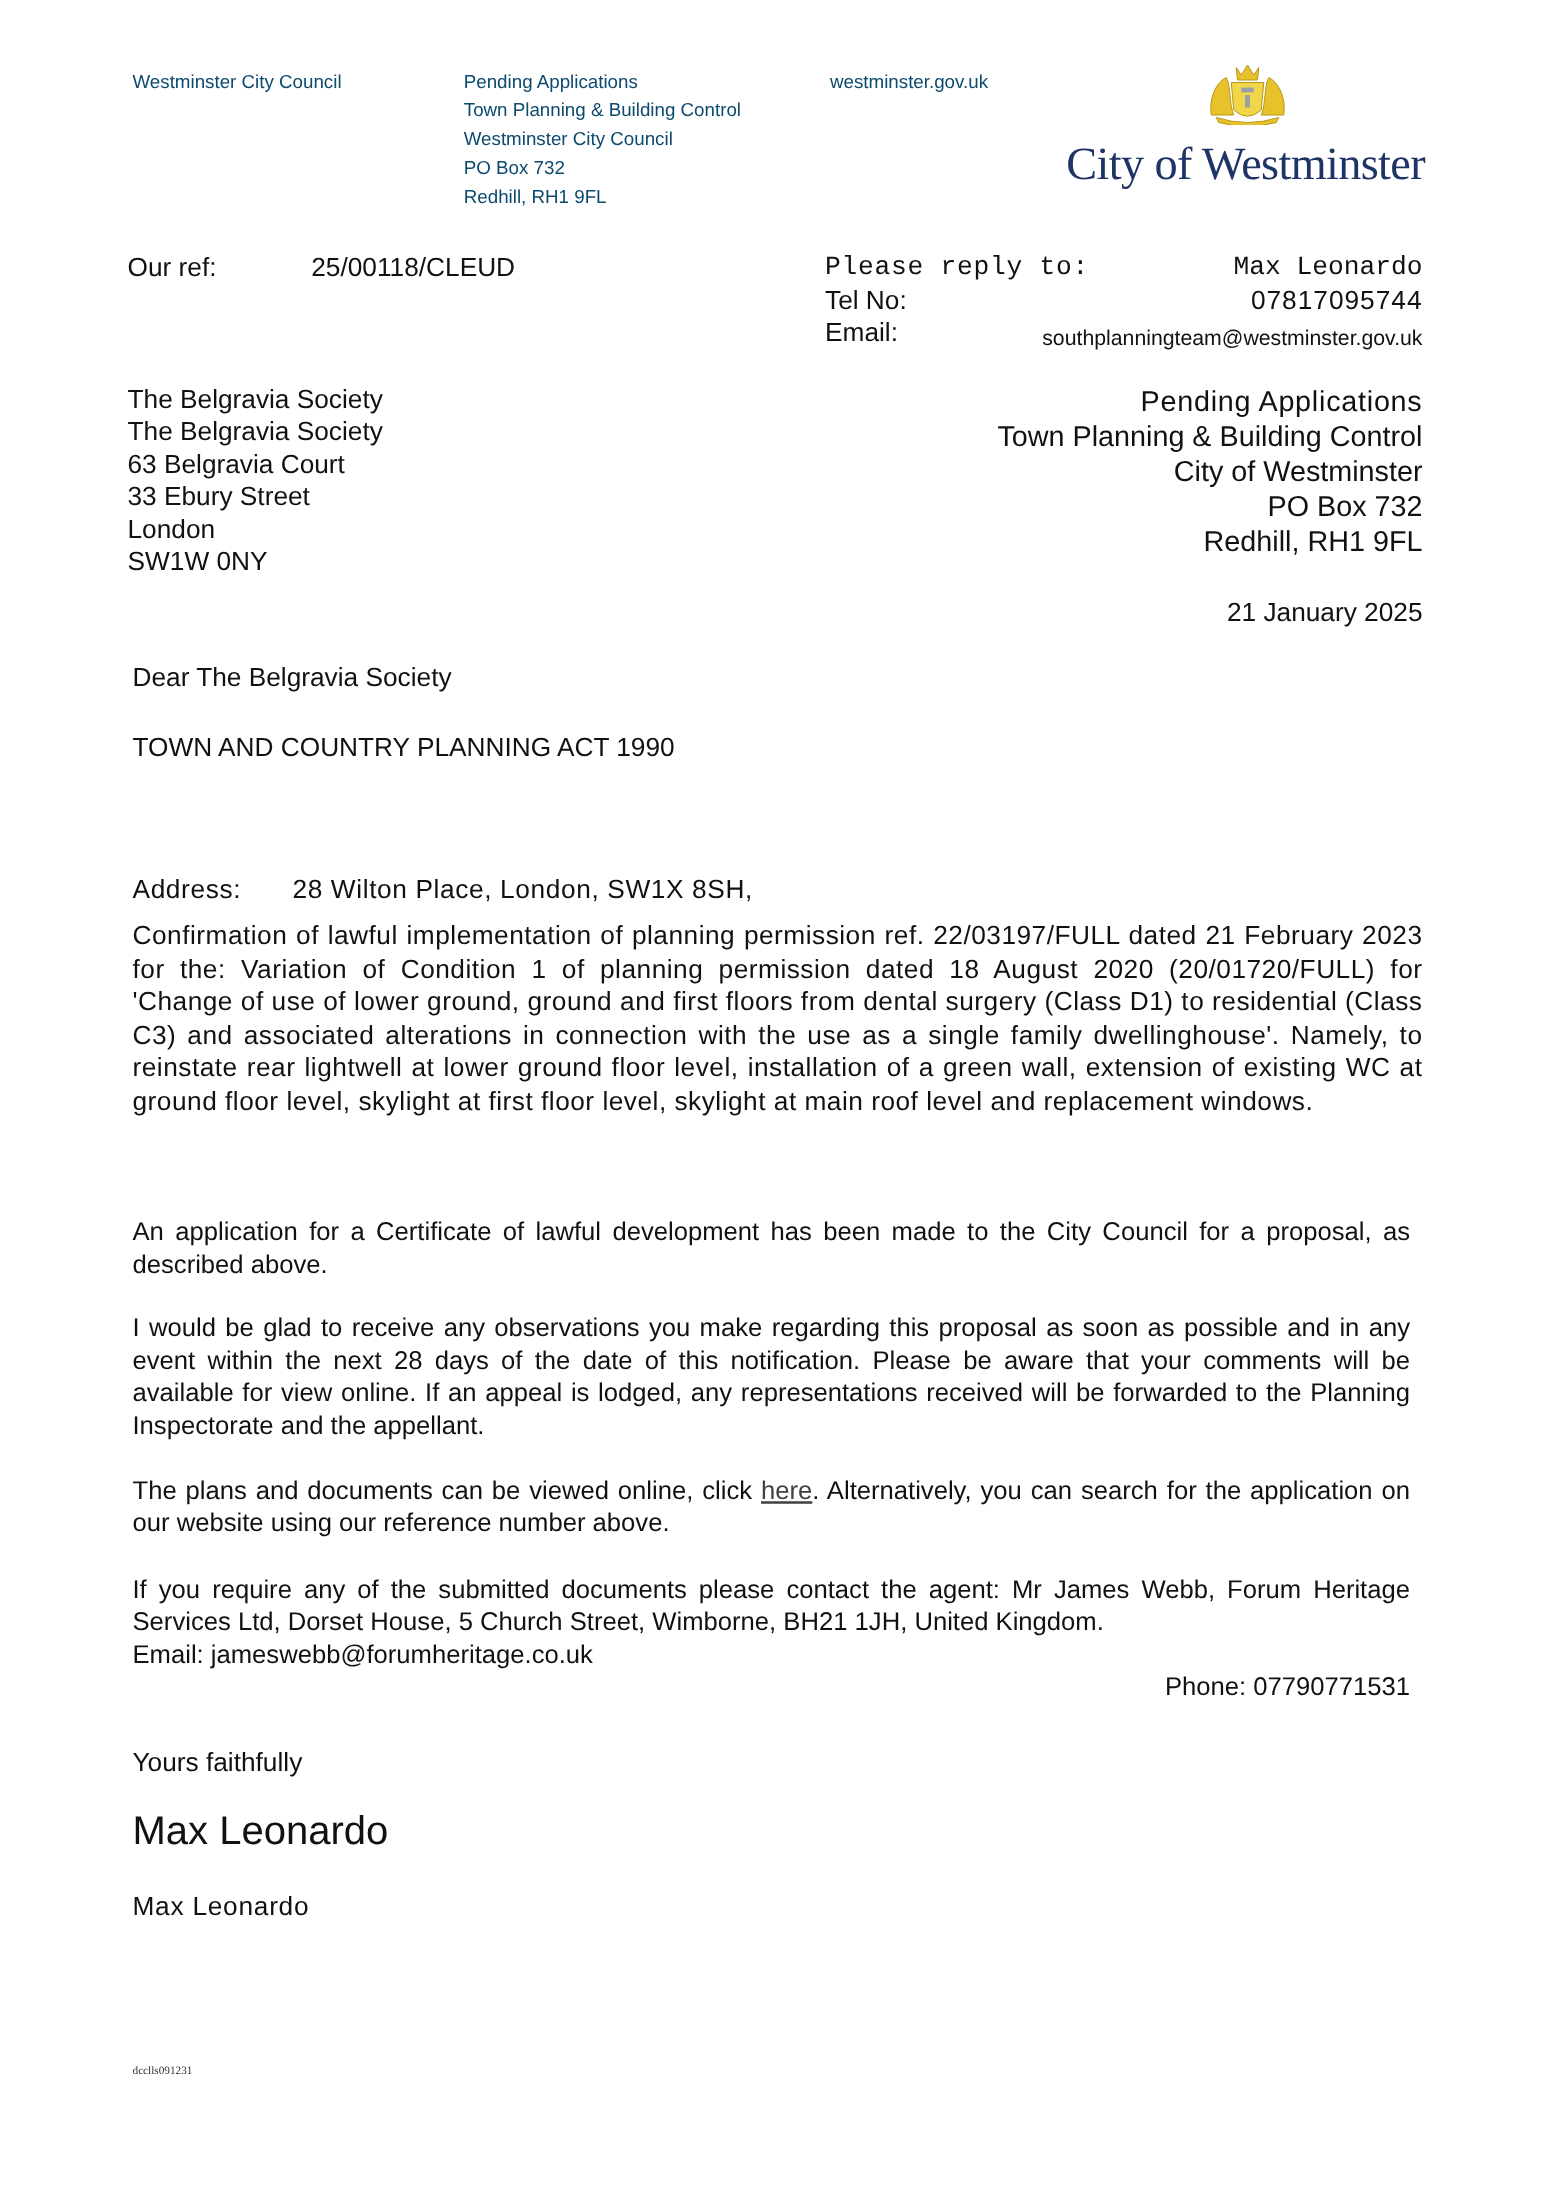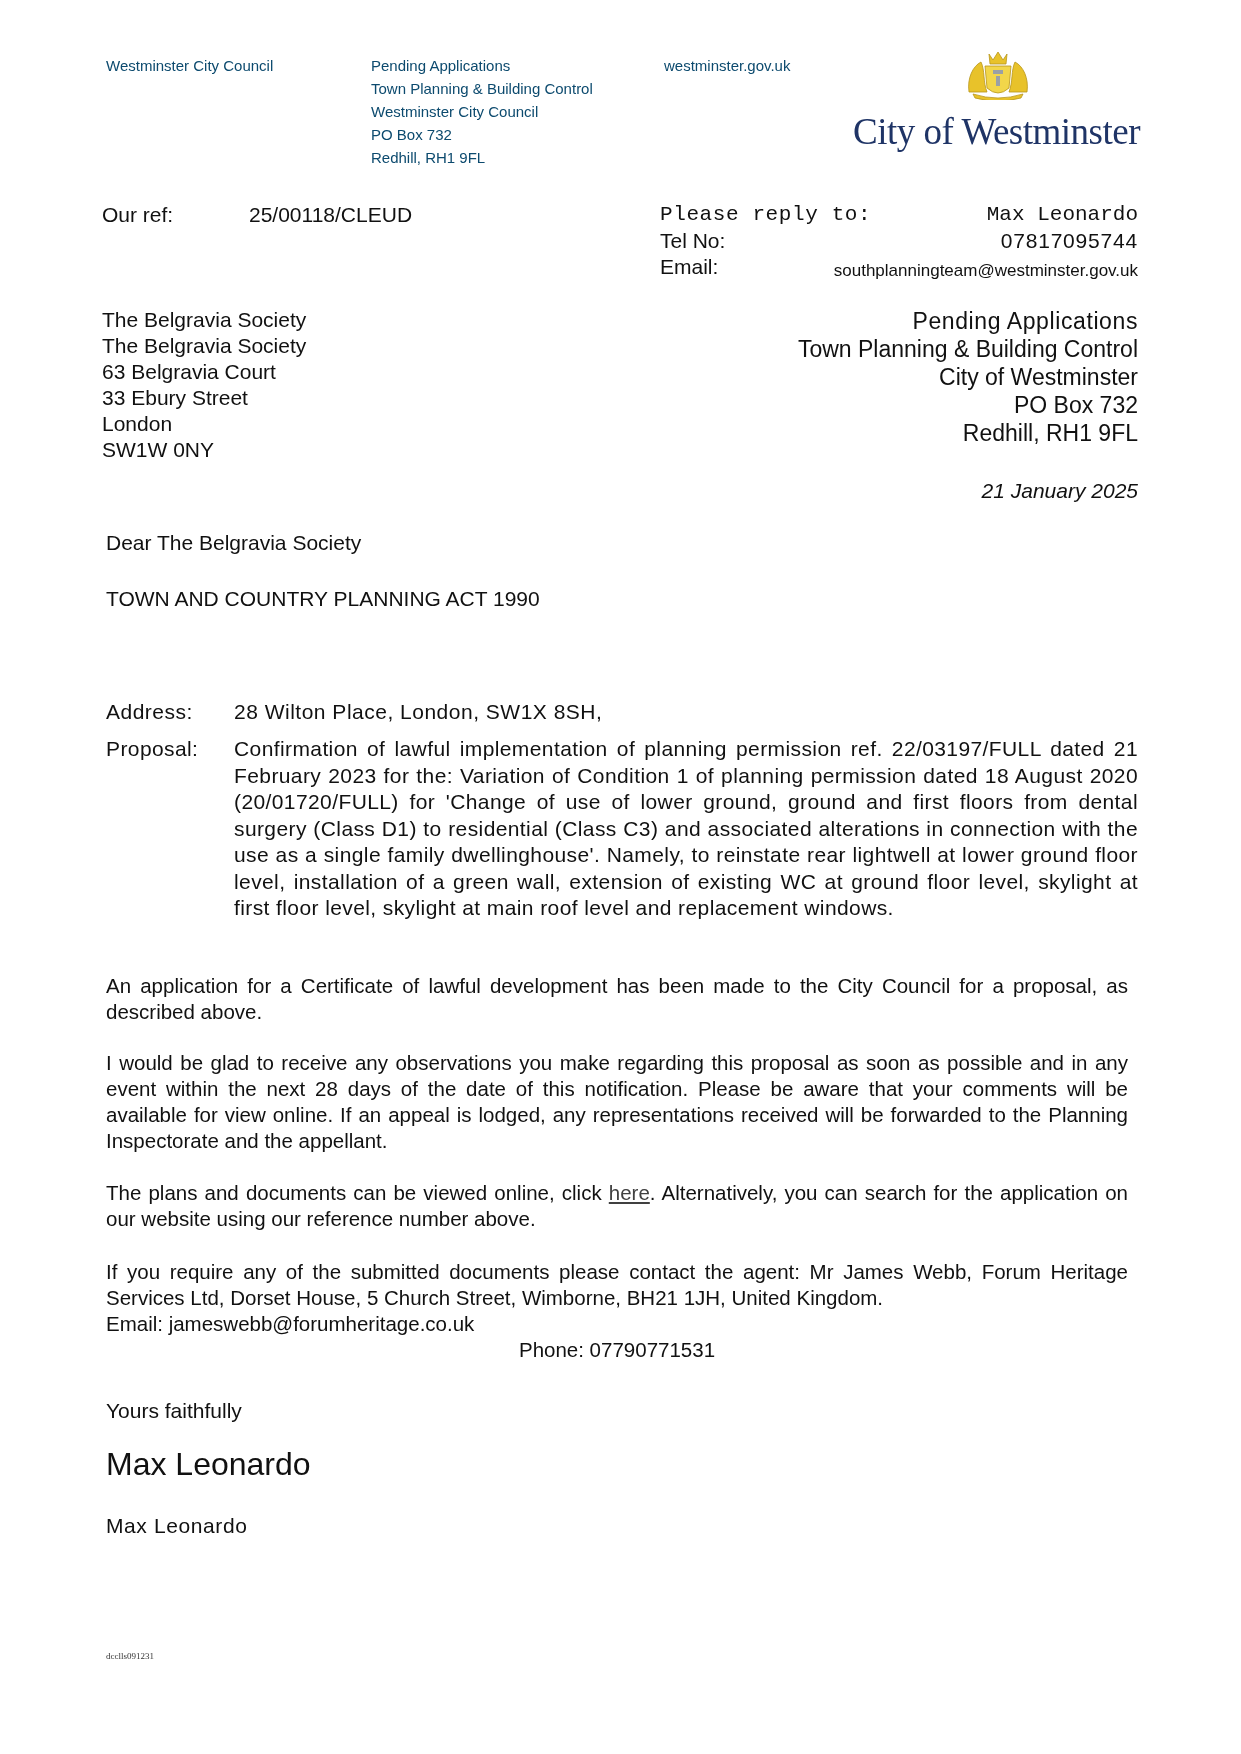--- a/index.html
+++ b/index.html
@@ -81,41 +81,40 @@
 </div>
 
 <div class="abs addr right" style="right:103px; top:307px; font-size:23px; line-height:28px;">
   <div style="letter-spacing:0.6px;">Pending Applications</div>
   <div>Town Planning &amp; Building Control</div>
   <div>City of Westminster</div>
   <div>PO Box 732</div>
   <div>Redhill, RH1 9FL</div>
 </div>
 
-<div class="abs t20" style="right:103px; top:478px;font-style:italic;">21 January 2025</div>
+<div class="abs t20" style="right:103px; top:478px;">21 January 2025</div>
 
 <div class="abs t20" style="left:106px; top:530px;">Dear The Belgravia Society</div>
 <div class="abs t20" style="left:106px; top:586px;">TOWN AND COUNTRY PLANNING ACT 1990</div>
 
 <div class="abs" style="left:106px; top:699px; width:1032px; font-size:21px; line-height:26px; letter-spacing:0.5px;">
   <span class="label-col">Address:</span><span>28 Wilton Place, London, SW1X 8SH,</span>
 </div>
 <div class="abs" style="left:106px; top:736px; width:1032px; display:flex; font-size:21px; line-height:26.5px; letter-spacing:0.4px;">
-  <span style="width:128px; flex:none;">Proposal:</span>
   <span style="flex:1; text-align:justify;">Confirmation of lawful implementation of planning permission ref. 22/03197/FULL dated 21 February 2023 for the: Variation of Condition 1 of planning permission dated 18 August 2020 (20/01720/FULL) for 'Change of use of lower ground, ground and first floors from dental surgery (Class D1) to residential (Class C3) and associated alterations in connection with the use as a single family dwellinghouse'. Namely, to reinstate rear lightwell at lower ground floor level, installation of a green wall, extension of existing WC at ground floor level, skylight at first floor level, skylight at main roof level and replacement windows.</span>
 </div>
 
 <div class="abs body-text" style="left:106px; top:973px; width:1022px;">An application for a Certificate of lawful development has been made to the City Council for a proposal, as described above.</div>
 <div class="abs body-text" style="left:106px; top:1050px; width:1022px;">I would be glad to receive any observations you make regarding this proposal as soon as possible and in any event within the next 28 days of the date of this notification. Please be aware that your comments will be available for view online. If an appeal is lodged, any representations received will be forwarded to the Planning Inspectorate and the appellant.</div>
 <div class="abs body-text" style="left:106px; top:1180px; width:1022px;">
   <span>The plans and documents can be viewed online, click </span><a class="link" href="#">here</a><span>. Alternatively, you can search for the application on our website using our reference number above.</span>
 </div>
 <div class="abs body-text" style="left:106px; top:1259px; width:1022px;">
   <div>If you require any of the submitted documents please contact the agent: Mr James Webb, Forum Heritage Services Ltd, Dorset House, 5 Church Street, Wimborne, BH21 1JH, United Kingdom.</div>
   <div style="text-align:left;">Email: jameswebb@forumheritage.co.uk</div>
-  <div style="text-align:center;">Phone: 07790771531</div>
+  <div style="text-align:right;">Phone: 07790771531</div>
 </div>
 
 <div class="abs t20" style="left:106px; top:1398px;">Yours faithfully</div>
 <div class="abs sig" style="left:106px; top:1446px;">Max Leonardo</div>
 <div class="abs t20" style="left:106px; top:1513px; letter-spacing:0.6px;">Max Leonardo</div>
 
 <div class="abs small-code" style="left:106px; top:1651px;">dcclls091231</div>
 
 </body></html>

